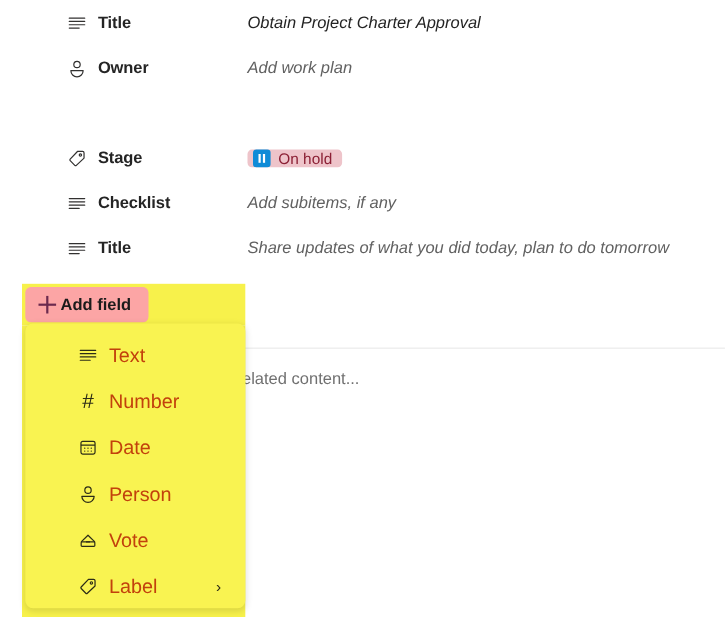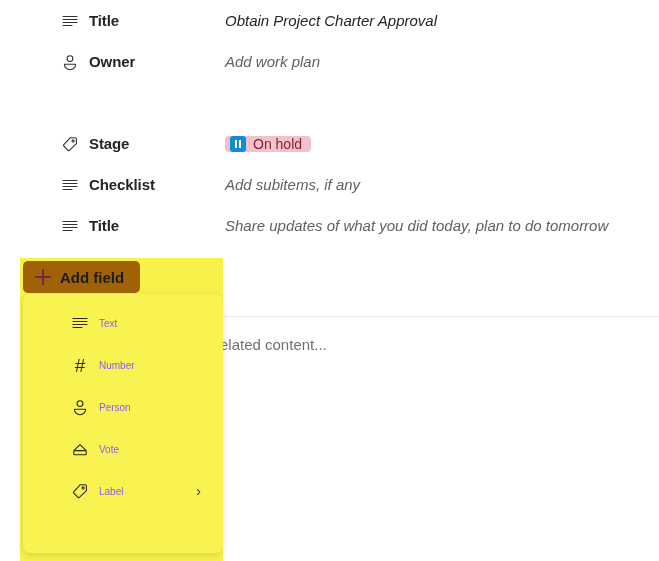--- a/index.html
+++ b/index.html
@@ -153,24 +153,24 @@
     background: #f7f14b;
   }
 
   
   .add-field-btn {
     position: absolute;
     left: 23px; top: 261px;
     height: 32px;
     display: inline-flex;
     align-items: center;
-    gap: 9px;
+    gap: 4px;
     padding: 0 16px 0 12px;
     border-radius: 5px;
-    background: #a16207;
+    background: #fca5a5;
     cursor: pointer;
   }
   .plus-icon {
     width: 16px; height: 16px;
     position: relative;
     flex: 0 0 16px;
   }
   .plus-icon::before, .plus-icon::after {
     content: "";
     position: absolute;
@@ -208,22 +208,22 @@
     width: 18px; height: 18px;
     flex: 0 0 18px;
     display: flex;
     align-items: center;
     justify-content: center;
     color: #2c2c17;
     margin-right: 10px;
   }
   .menu-item-icon svg { display: block; }
   .menu-item-label {
-    font-size: 10px;
-    color: #8b5cf6;
+    font-size: 18px;
+    color: #c2410c;
     white-space: nowrap;
   }
   .menu-item-chevron {
     position: absolute;
     right: 22px;
     top: 50%;
     transform: translateY(-50%);
     font-size: 14px;
     color: #2c2c17;
     line-height: 1;
@@ -359,20 +359,35 @@
       <span class="menu-item-label">Text</span>
     </div>
 
     <div class="menu-item">
       <span class="menu-item-icon">
         <span class="hash-glyph">#</span>
       </span>
       <span class="menu-item-label">Number</span>
     </div>
 
+    <div class="menu-item">
+      <span class="menu-item-icon">
+        <svg width="18" height="18" viewBox="0 0 18 18" fill="none" stroke="currentColor" stroke-width="1.1">
+          <rect x="2.6" y="3.2" width="12.8" height="11.6" rx="1.6"></rect>
+          <line x1="2.6" y1="6.6" x2="15.4" y2="6.6"></line>
+          <circle cx="6" cy="9.4" r="0.65" fill="currentColor" stroke="none"></circle>
+          <circle cx="9" cy="9.4" r="0.65" fill="currentColor" stroke="none"></circle>
+          <circle cx="12" cy="9.4" r="0.65" fill="currentColor" stroke="none"></circle>
+          <circle cx="6" cy="12.1" r="0.65" fill="currentColor" stroke="none"></circle>
+          <circle cx="9" cy="12.1" r="0.65" fill="currentColor" stroke="none"></circle>
+          <circle cx="12" cy="12.1" r="0.65" fill="currentColor" stroke="none"></circle>
+        </svg>
+      </span>
+      <span class="menu-item-label">Date</span>
+    </div>
 
     <div class="menu-item">
       <span class="menu-item-icon">
         <svg width="18" height="18" viewBox="0 0 18 18" fill="none" stroke="currentColor" stroke-width="1.1">
           <circle cx="9" cy="5.6" r="2.9"></circle>
           <path d="M3.4 11.2 H14.6 A5.6 5.6 0 0 1 3.4 11.2 Z" stroke-linejoin="round"></path>
         </svg>
       </span>
       <span class="menu-item-label">Person</span>
     </div>

